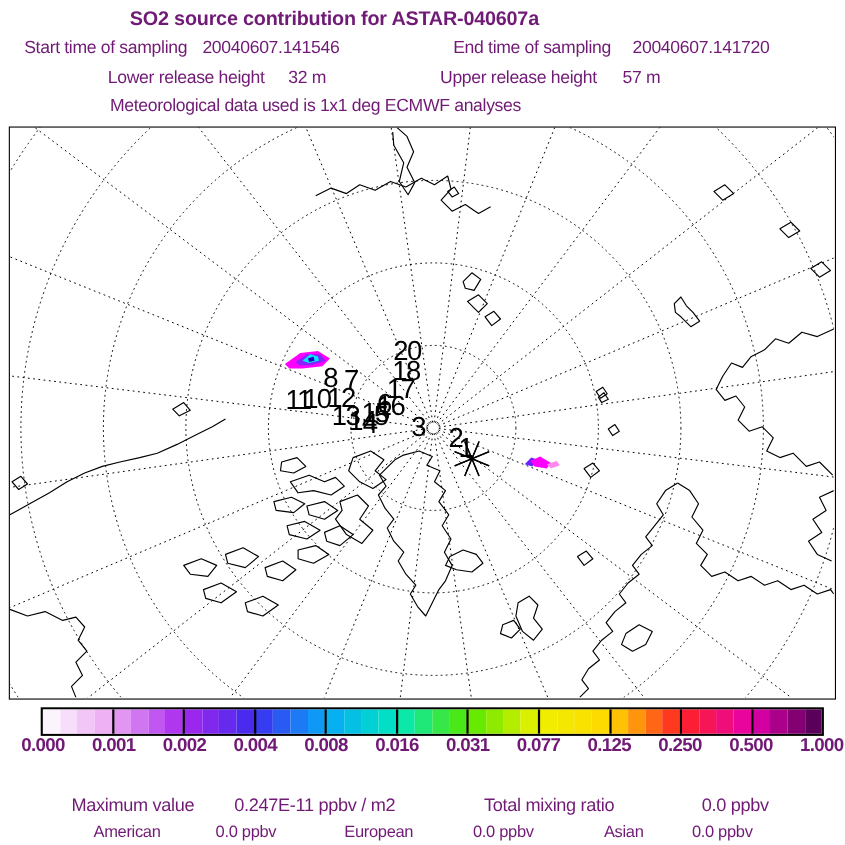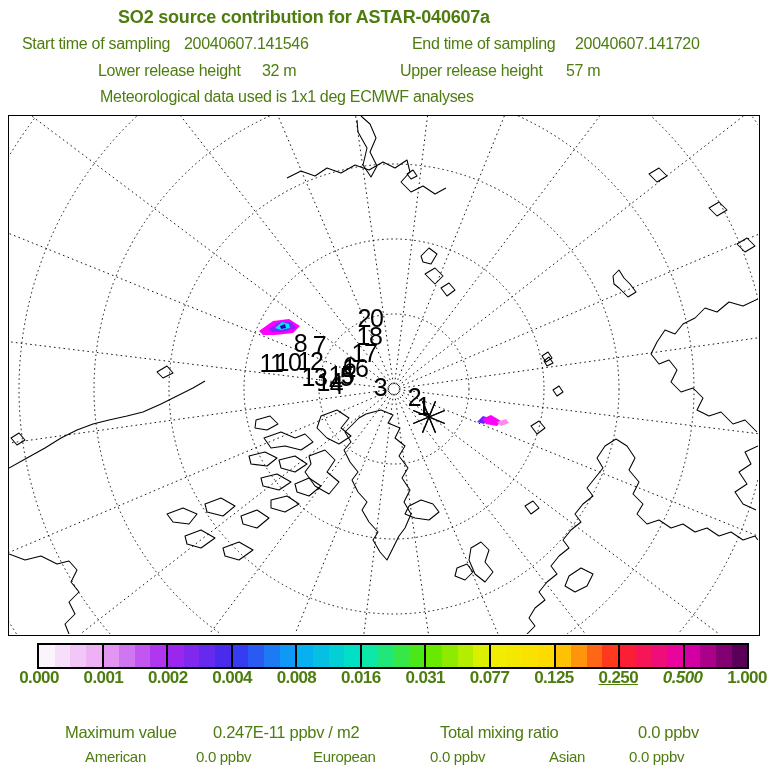--- a/index.html
+++ b/index.html
@@ -1,17 +1,17 @@
 <!DOCTYPE html>
 <html><head>
 <meta charset="utf-8">
 <style>
   html,body{margin:0;padding:0;background:#fff;}
   .page{position:relative;width:768px;height:768px;background:#ffffff;
-        font-family:"Liberation Sans",sans-serif;color:#4d7c0f;overflow:hidden;}
+        font-family:"Liberation Sans",sans-serif;color:#701a75;overflow:hidden;}
   .hline{position:absolute;left:0;width:768px;white-space:nowrap;}
   .title-line{top:7px;font-size:18px;font-weight:bold;letter-spacing:-0.2px;}
   .h2{top:35px;font-size:16px;letter-spacing:-0.3px;}
   .h3{top:62px;font-size:16px;letter-spacing:-0.3px;}
   .h4{top:88px;font-size:16px;letter-spacing:-0.3px;}
   .abs{position:absolute;white-space:nowrap;}
   .map-box{position:absolute;left:8px;top:115px;width:752px;height:521px;
            border:1.5px solid #000;box-sizing:border-box;background:#fff;}
   .map-box svg{display:block;}
   .cbar{position:absolute;left:37px;top:643px;width:708px;height:22px;
@@ -208,22 +208,22 @@
   <div id="tick-row">
       <span class="tick" style="left: 39px;">0.000</span>
       <span class="tick" style="left: 103.364px;">0.001</span>
       <span class="tick" style="left: 167.727px;">0.002</span>
       <span class="tick" style="left: 232.091px;">0.004</span>
       <span class="tick" style="left: 296.455px;">0.008</span>
       <span class="tick" style="left: 360.818px;">0.016</span>
       <span class="tick" style="left: 425.182px;">0.031</span>
       <span class="tick" style="left: 489.545px;">0.077</span>
       <span class="tick" style="left: 553.909px;">0.125</span>
-      <span class="tick" style="left: 618.273px; text-decoration: underline;">0.250</span>
-      <span class="tick" style="left: 682.636px; font-style: italic;">0.500</span>
+      <span class="tick" style="left: 618.273px;">0.250</span>
+      <span class="tick" style="left: 682.636px;">0.500</span>
       <span class="tick" style="left: 747px;">1.000</span>
     </div>
 
 
   <div class="hline stat1">
     <span class="abs" style="left:65px;">Maximum value</span>
     <span class="abs" style="left:213px;">0.247E-11 ppbv / m2</span>
     <span class="abs" style="left:440px;">Total mixing ratio</span>
     <span class="abs" style="left:638px;">0.0 ppbv</span>
   </div>

